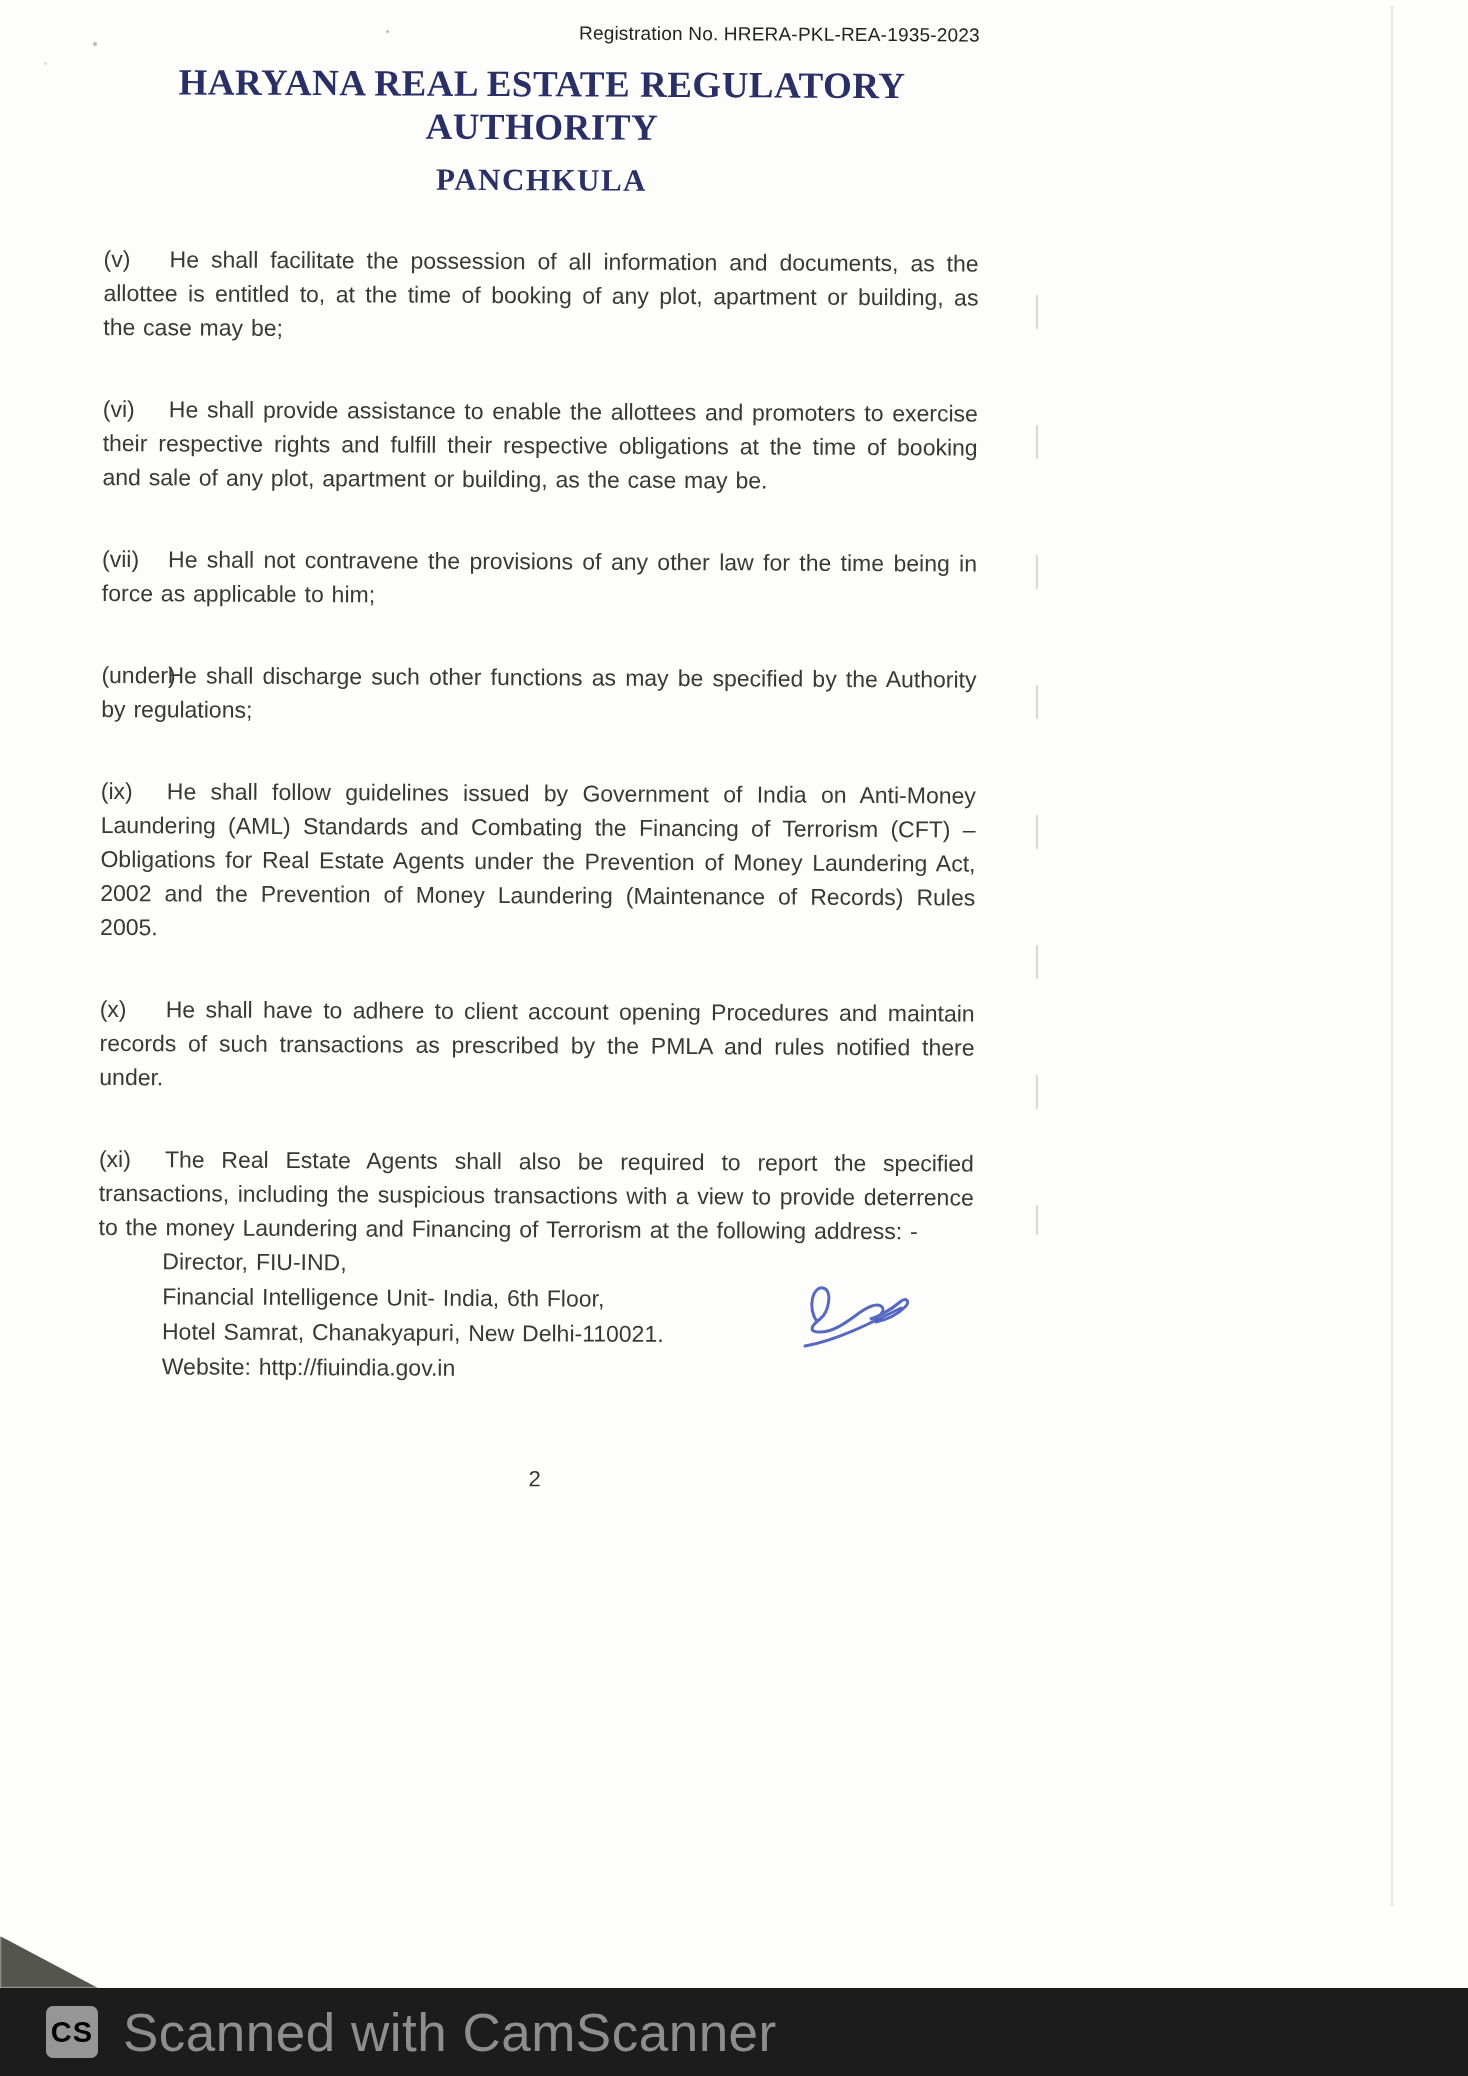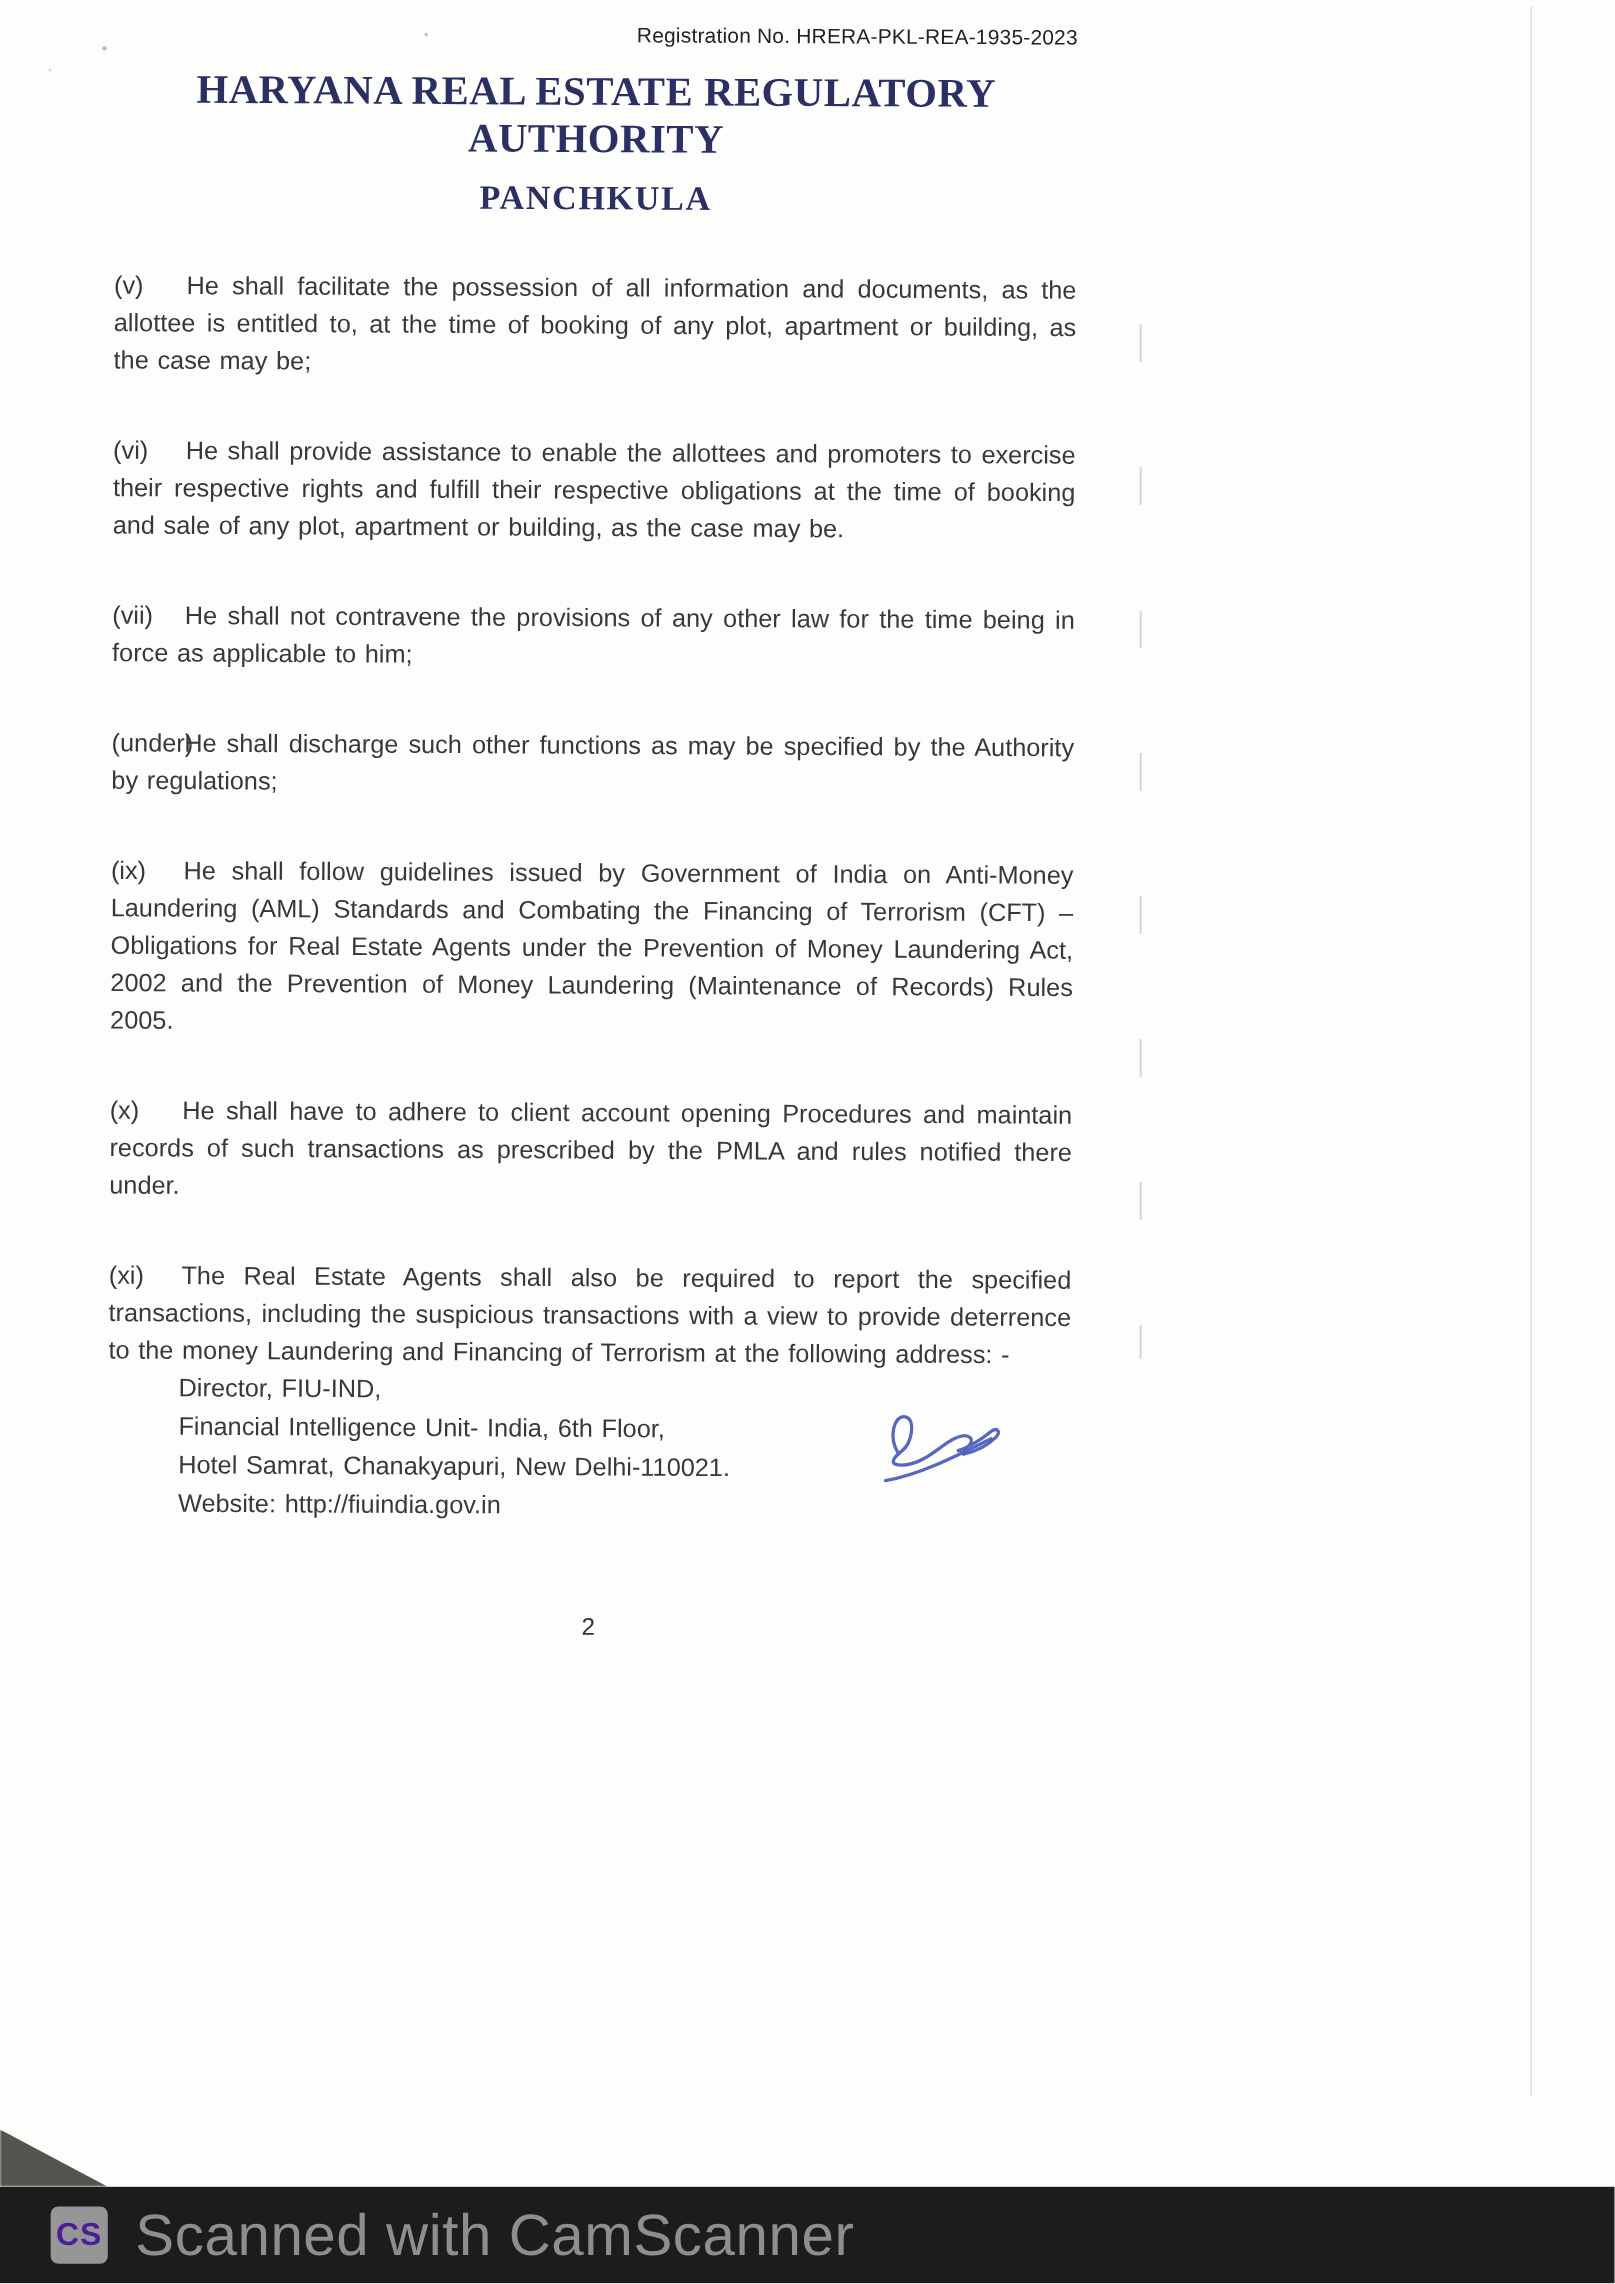--- a/index.html
+++ b/index.html
@@ -56,21 +56,21 @@
     filter:blur(1px); opacity:0.9;
   }
   
   .footer {
     position:absolute; left:0; bottom:0; width:100%; height:88px;
     background:#1c1c1c; display:flex; align-items:center;
     padding-left:46px; box-sizing:border-box;
   }
   .cs-logo {
     width:52px; height:52px; border-radius:7px; background:#969696;
-    color:#4c1d95; display:flex; align-items:center; justify-content:center;
+    color:#000000; display:flex; align-items:center; justify-content:center;
     font-weight:700; font-size:29px; letter-spacing:1px; flex:0 0 auto;
   }
   .footer-label { margin-left:25px; font-size:53px; color:#8e8e8e; letter-spacing:0.5px; }
 </style>
 </head>
 <body>
 
 <div class="page">
 
   <div class="content">

